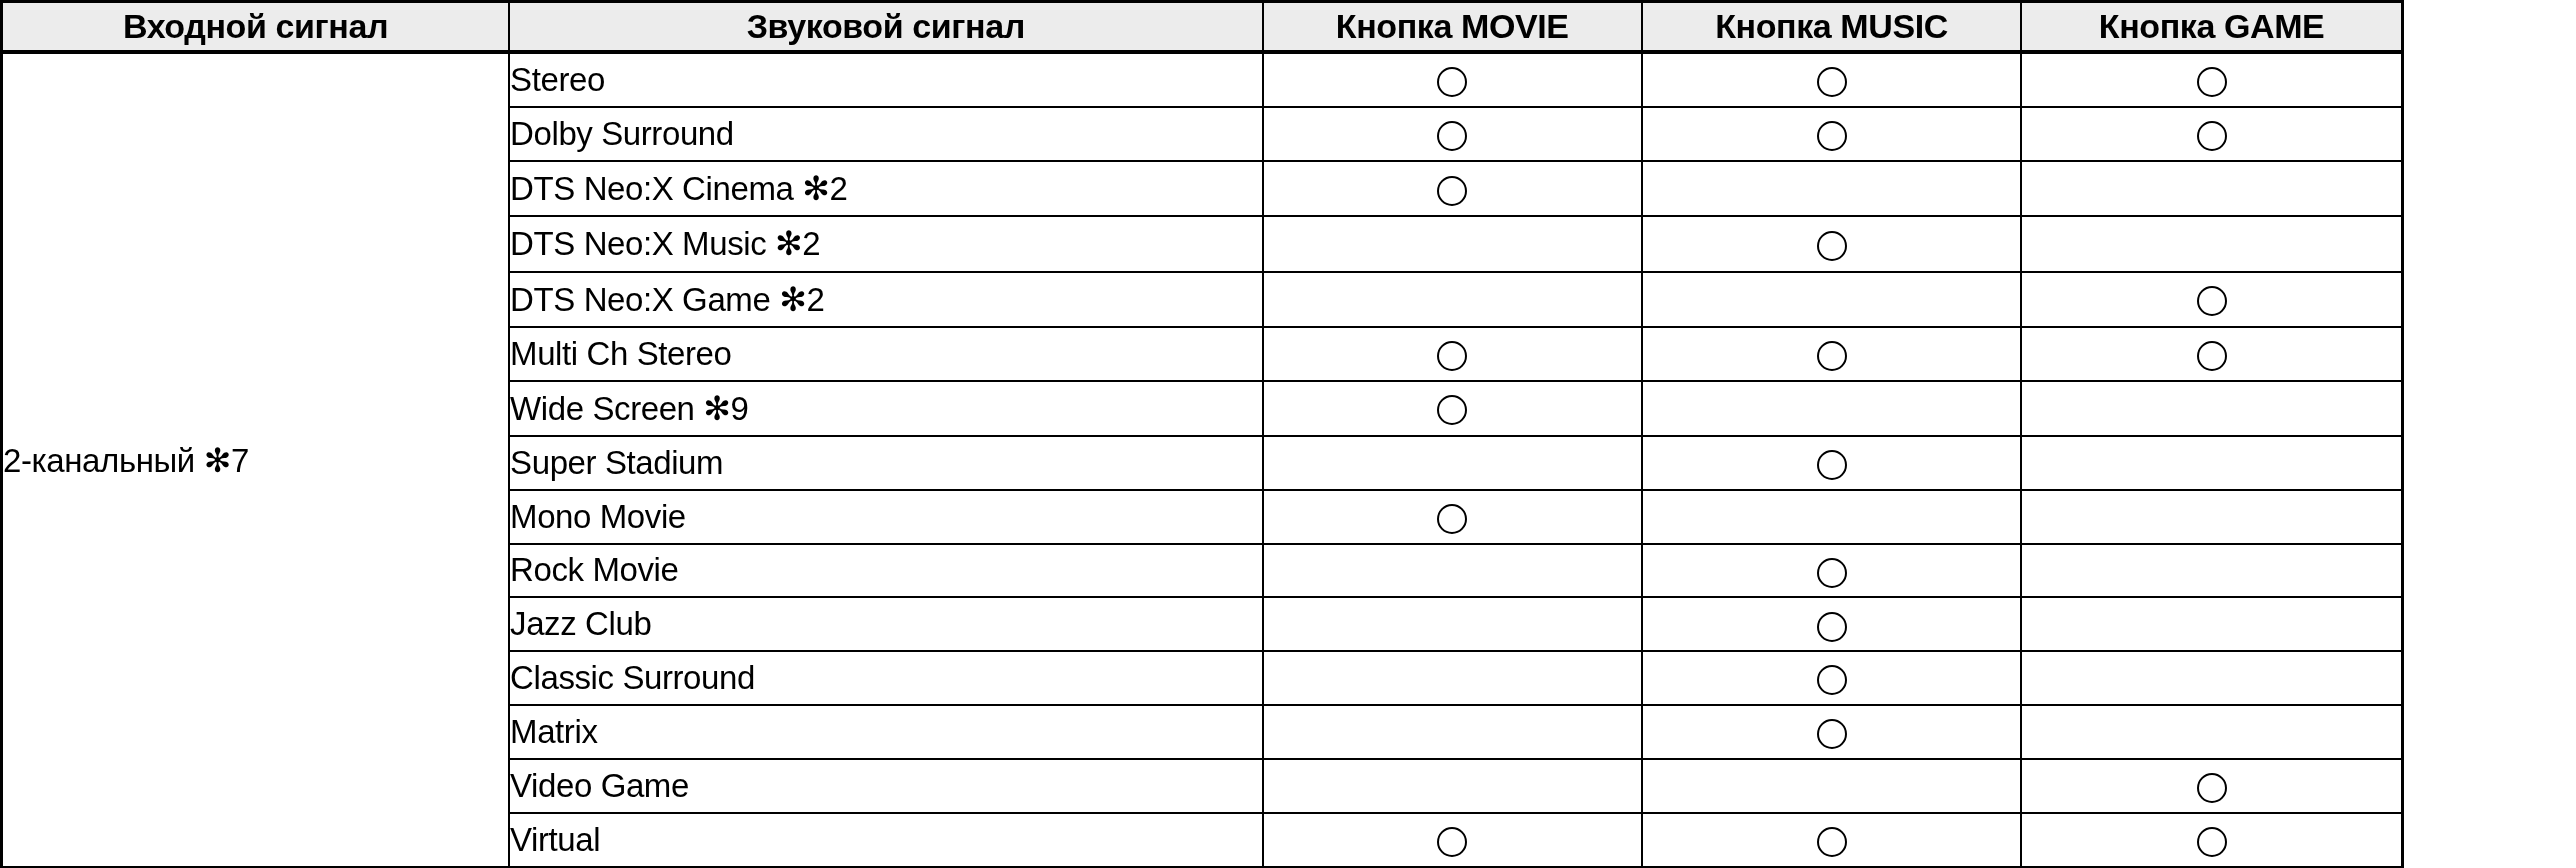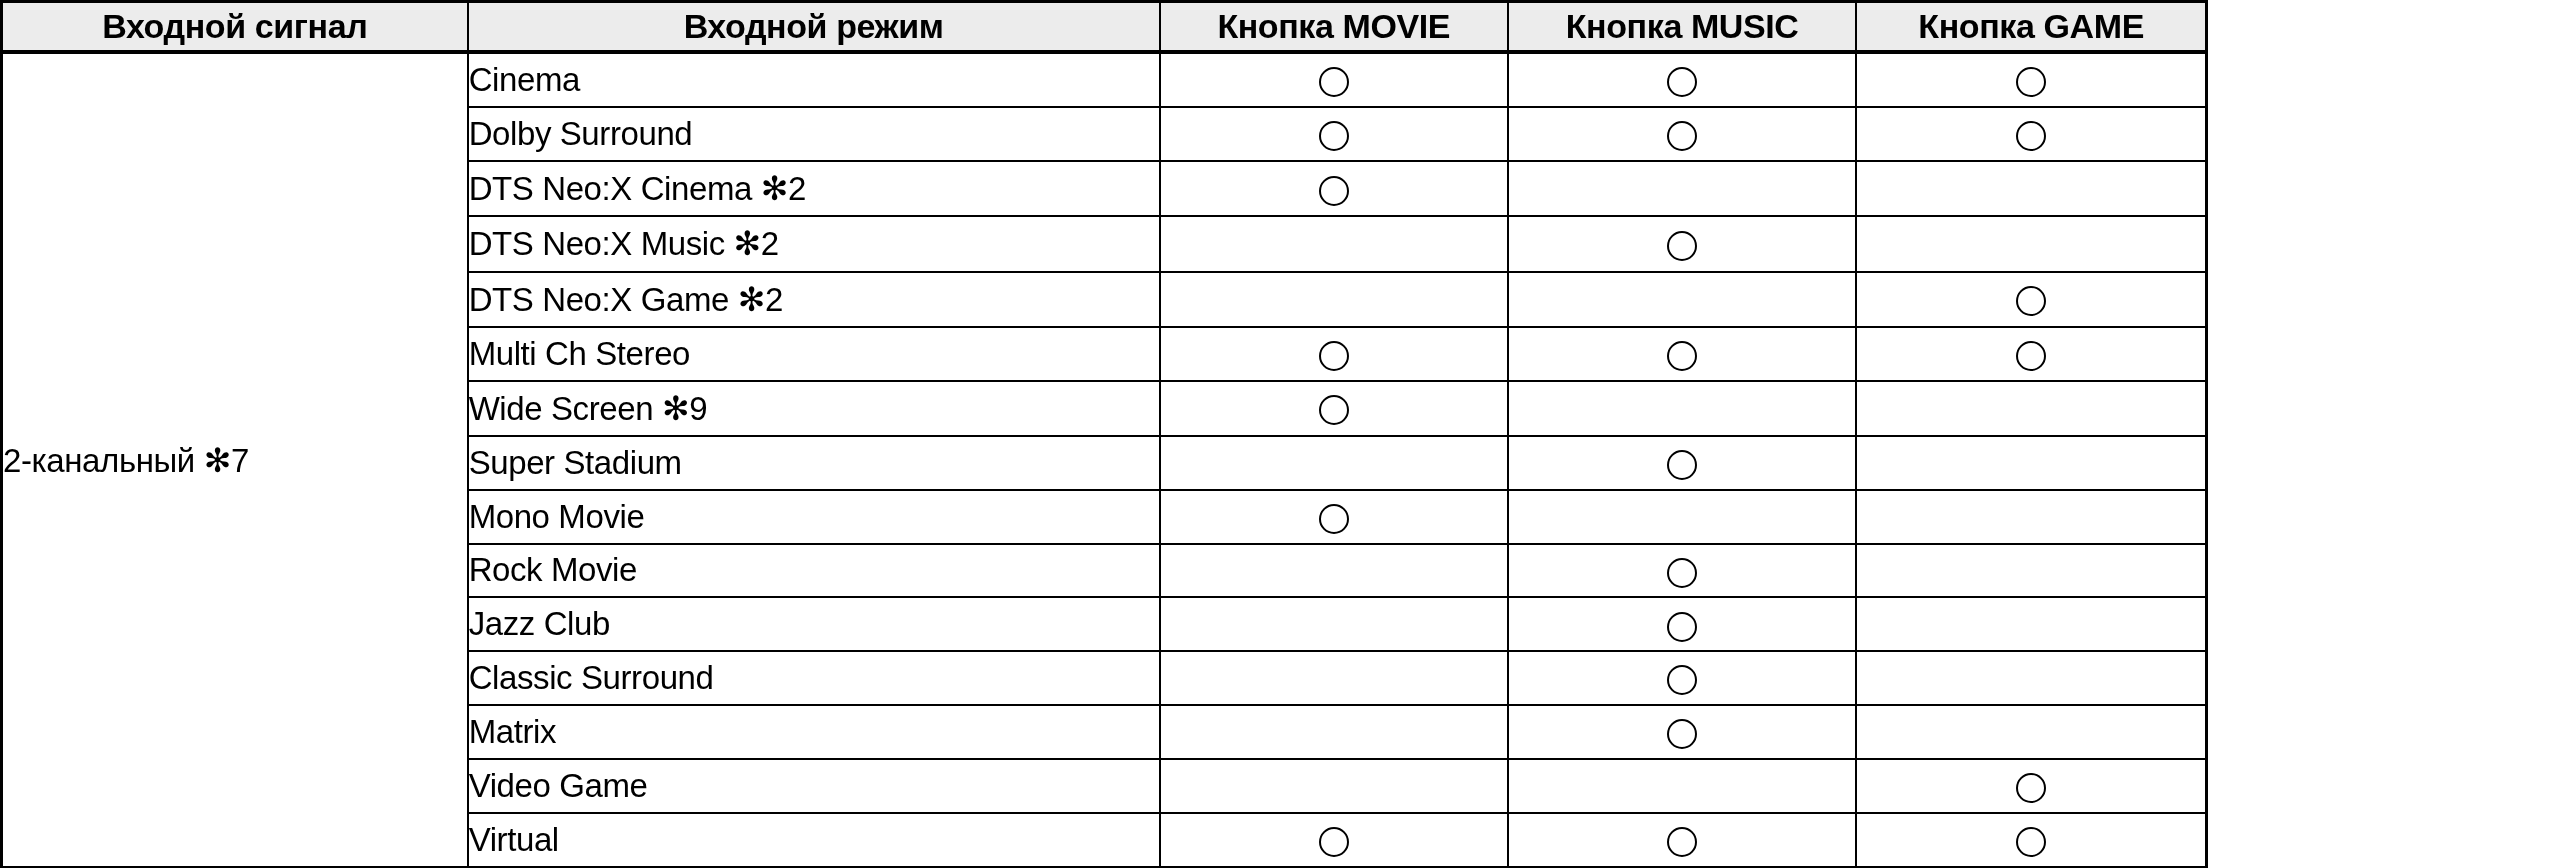--- a/index.html
+++ b/index.html
@@ -10,21 +10,21 @@
     background: var(--row-bg, #ffffff);
   }
   .canvas {
     width: 2576px;
     height: 869px;
     overflow: hidden;
   }
   table.sound-table {
     border-collapse: collapse;
     table-layout: fixed;
-    width: 2208px;
+    width: 2404px;
     height: 869px;
     font-family: "Liberation Sans", "DejaVu Sans", sans-serif;
     color: var(--text, #000);
     background: var(--row-bg, #fff);
     border: 3.8px solid var(--border, #000);
   }
   table.sound-table th {
     background: var(--header-bg, #ececec);
     border: 2.3px solid var(--border, #000);
     border-top: 3.8px solid var(--border, #000);
@@ -76,30 +76,30 @@
     <colgroup>
       <col style="width:21.14%">
       <col style="width:31.38%">
       <col style="width:15.80%">
       <col style="width:15.80%">
       <col style="width:15.88%">
     </colgroup>
     <thead>
       <tr>
         <th>Входной сигнал</th>
-        <th>Входной режим</th>
+        <th>Звуковой сигнал</th>
         <th>Кнопка MOVIE</th>
         <th>Кнопка MUSIC</th>
         <th>Кнопка GAME</th>
       </tr>
     </thead>
     <tbody>
         <tr>
           <td rowspan="15" class="input-cell">2-канальный ✻7</td>
-          <td class="mode-cell">Cinema</td>
+          <td class="mode-cell">Stereo</td>
           <td class="mark-cell"><span class="circle" title="○"></span></td>
           <td class="mark-cell"><span class="circle" title="○"></span></td>
           <td class="mark-cell"><span class="circle" title="○"></span></td>
         </tr>
         <tr>
           <td class="mode-cell">Dolby Surround</td>
           <td class="mark-cell"><span class="circle" title="○"></span></td>
           <td class="mark-cell"><span class="circle" title="○"></span></td>
           <td class="mark-cell"><span class="circle" title="○"></span></td>
         </tr>

